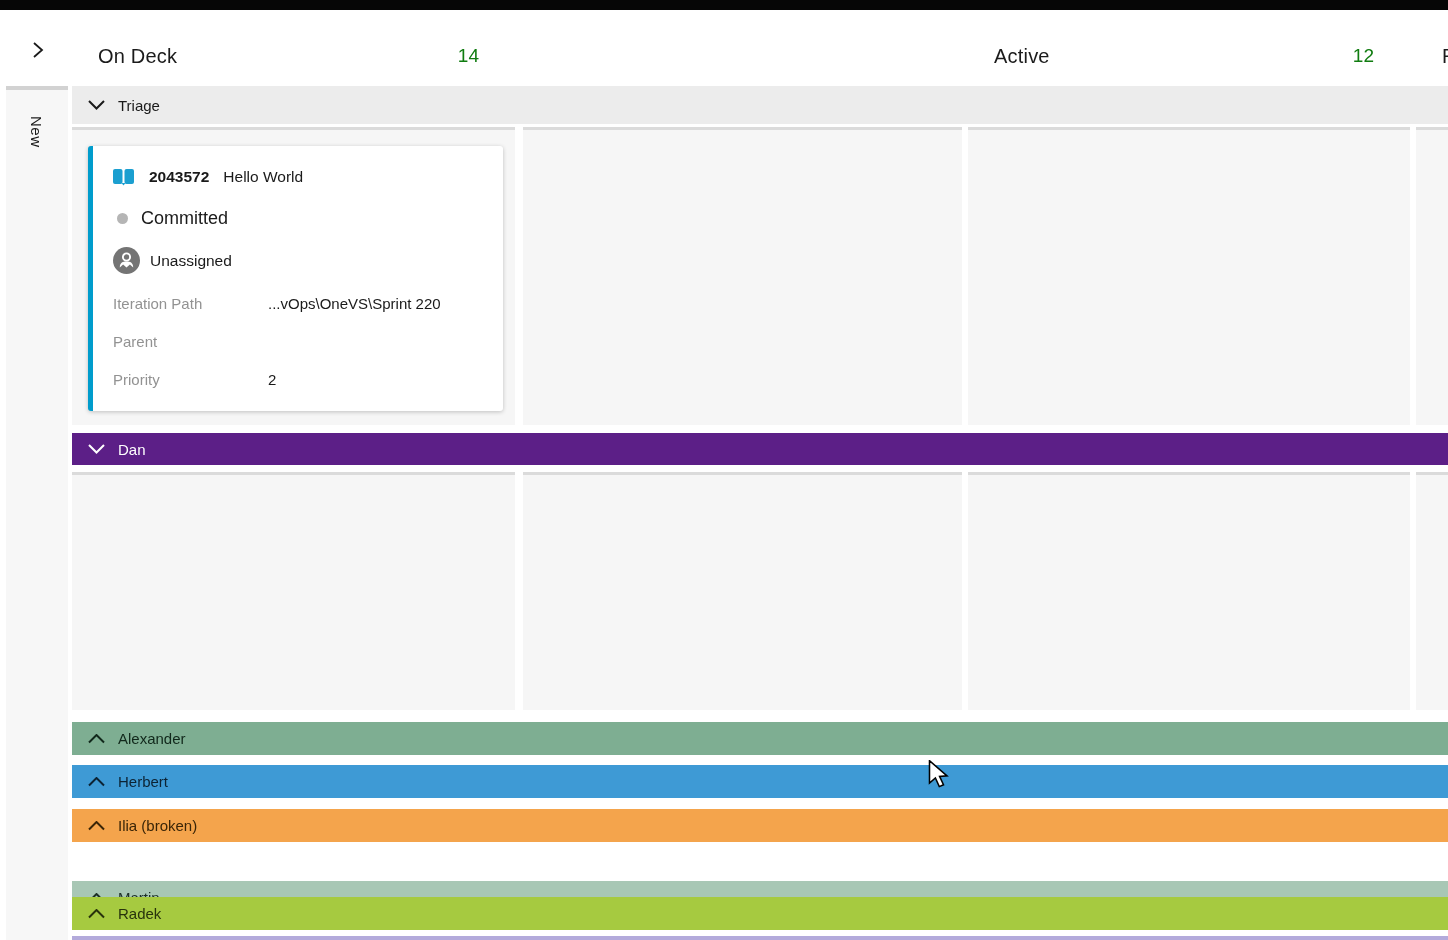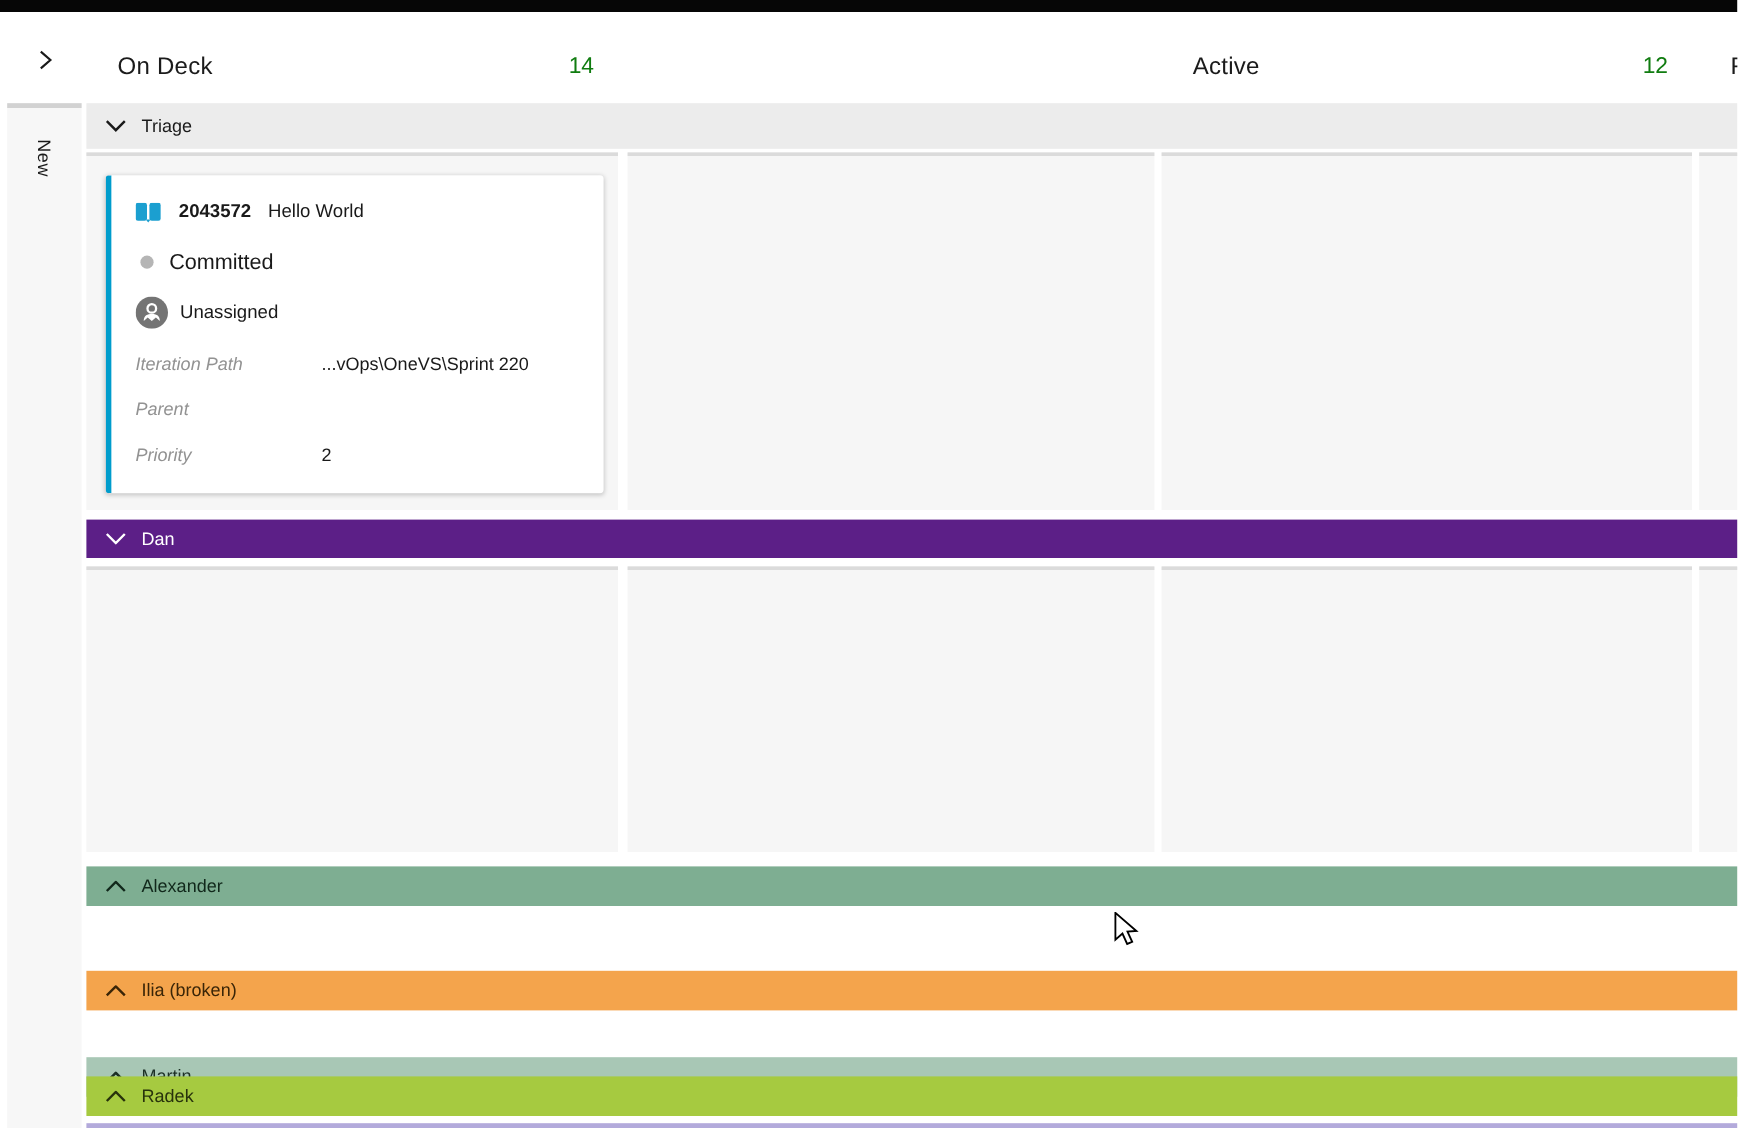--- a/index.html
+++ b/index.html
@@ -5,21 +5,21 @@
   * { margin:0; padding:0; box-sizing:border-box; }
   html,body { background:#fff; }
   body { font-family:"Liberation Sans", sans-serif; }
   .screen { position:relative; width:1448px; height:940px; background:#fff; overflow:hidden; }
 
   .topbar { position:absolute; left:0; top:0; width:1448px; height:10px; background:#060606; }
 
   
   .col-header { position:absolute; top:38px; height:36px; display:flex; align-items:center; }
   .col-header .name { font-size:20px; color:#1b1b1b; padding-left:26px; letter-spacing:.2px; }
-  .col-header .count { position:absolute; right:20px; font-size:19px; color:#107c10; }
+  .col-header .count { position:absolute; right:36px; font-size:19px; color:#107c10; }
   .expand-btn { position:absolute; left:27px; top:40px; width:22px; height:22px; background:none; border:none; cursor:pointer; color:#1a1a1a; }
 
   
   .new-strip { position:absolute; left:6px; top:86px; width:62px; height:854px; background:#f7f7f7; border-top:4px solid #d2d2d2; cursor:pointer; }
   .new-strip .vlabel { writing-mode:vertical-rl; font-size:15px; color:#1a1a1a; margin:26px 0 0 22px; letter-spacing:.5px; }
 
   
   .lane-bar { position:absolute; left:72px; width:1376px; display:flex; align-items:center; cursor:pointer; }
   .lane-bar .chev { margin-left:16px; display:flex; align-items:center; }
   .lane-bar .lane-label { margin-left:13px; font-size:15px; }
@@ -34,21 +34,21 @@
   .card .row { display:flex; align-items:center; }
   .card .row1 { margin-top:2px; }
   .card .wi-id { font-size:15.5px; font-weight:700; color:#1a1a1a; margin-left:15px; }
   .card .wi-title { font-size:15.5px; color:#1a1a1a; margin-left:14px; }
   .card .row2 { margin-top:22px; }
   .state-dot { width:11px; height:11px; border-radius:50%; background:#b5b5b5; margin-left:4px; }
   .card .state-text { font-size:18px; color:#1a1a1a; margin-left:13px; }
   .card .row3 { margin-top:18px; }
   .card .assignee { font-size:15.5px; color:#1a1a1a; margin-left:10px; }
   .field-row { display:flex; align-items:center; margin-top:21px; }
-  .field-label { width:155px; font-size:15px; color:#929292;font-style:italic; }
+  .field-label { width:155px; font-size:15px; color:#929292; }
   .field-value { font-size:15px; color:#1a1a1a; }
 
   .cursor { position:absolute; left:928px; top:760px; pointer-events:none; }
 </style>
 </head>
 <body>
 
 <div class="screen">
 
   <div class="topbar"></div>
@@ -140,20 +140,28 @@
   <div class="cell" style="left:1416px;top:472px;width:32px;height:238px;"></div>
 
   <div class="lane-bar" style="top: 722px; height: 33px; background: rgb(126, 174, 146); color: rgb(17, 40, 27);">
     <span class="chev">
       <svg width="17" height="10" viewBox="0 0 17 10">
           <polyline points="1,8.5 8.5,1 16,8.5" fill="none" stroke="currentColor" stroke-width="2"></polyline>
         </svg>
     </span>
     <span class="lane-label">Alexander</span>
   </div>
+  <div class="lane-bar" style="top: 765px; height: 33px; background: rgb(62, 154, 213); color: rgb(12, 35, 52);">
+    <span class="chev">
+      <svg width="17" height="10" viewBox="0 0 17 10">
+          <polyline points="1,8.5 8.5,1 16,8.5" fill="none" stroke="currentColor" stroke-width="2"></polyline>
+        </svg>
+    </span>
+    <span class="lane-label">Herbert</span>
+  </div>
   <div class="lane-bar" style="top: 809px; height: 33px; background: rgb(244, 164, 76); color: rgb(58, 37, 7);">
     <span class="chev">
       <svg width="17" height="10" viewBox="0 0 17 10">
           <polyline points="1,8.5 8.5,1 16,8.5" fill="none" stroke="currentColor" stroke-width="2"></polyline>
         </svg>
     </span>
     <span class="lane-label">Ilia (broken)</span>
   </div>
   <div class="lane-bar" style="top: 853px; height: 33px; background: rgb(168, 199, 181); color: rgb(29, 48, 38); margin-top: 28px;">
     <span class="chev">

